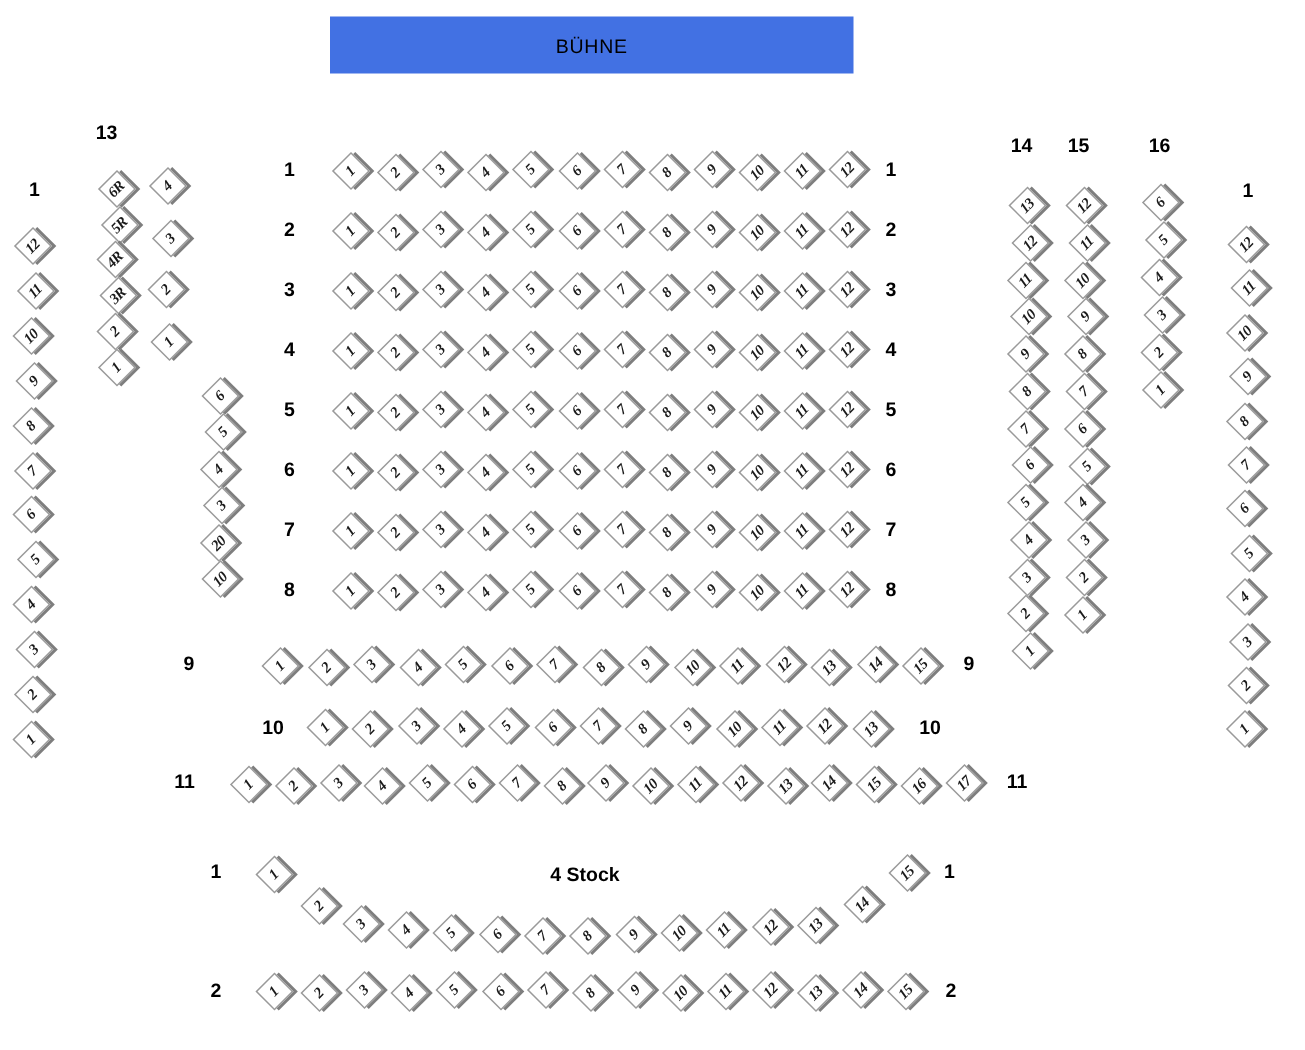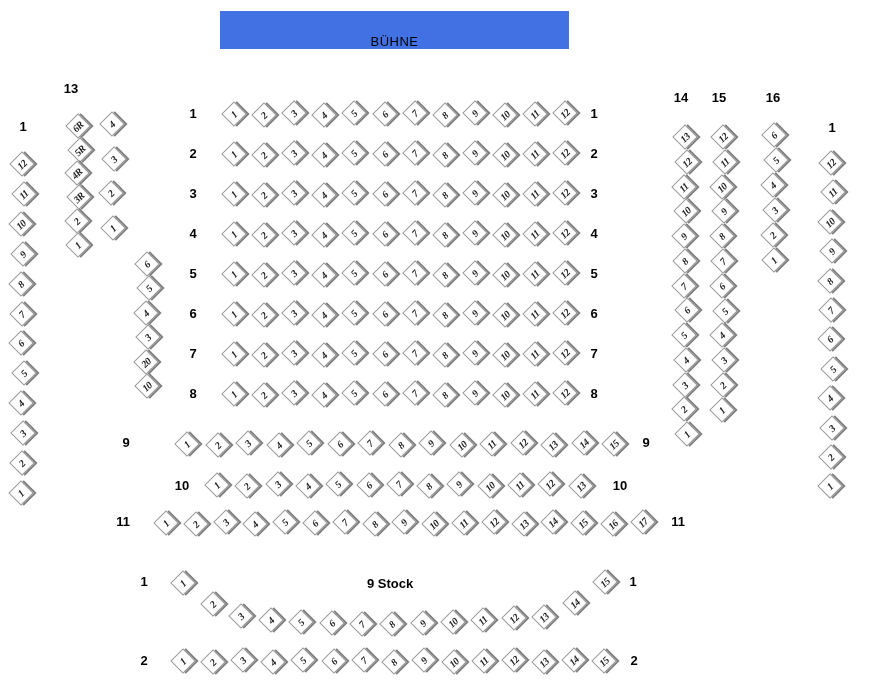--- a/index.html
+++ b/index.html
@@ -30,24 +30,24 @@
   .seat .n{
     display:block;transform:rotate(-90deg);
     font-family:"Liberation Serif",serif;font-style:italic;font-weight:700;
     font-size:10px;color:#1a1a1a;letter-spacing:-.5px;white-space:nowrap;
   }
 </style>
 </head>
 <body>
 
 <div class="plan">
-  <div class="stage" style="background: rgb(66, 113, 227); align-items: flex-end;">
+  <div class="stage" style="background: rgb(66, 113, 227);">
     <span>BÜHNE</span>
   </div>
-  <div class="floor-label">9 Stock</div>
+  <div class="floor-label">4 Stock</div>
   <div id="seat-layer">
       <div class="seat" style="left: 13px; top: 155px;">
         <span class="n">12</span>
       </div>
       <div class="seat" style="left: 14.5px; top: 184.9px;">
         <span class="n">11</span>
       </div>
       <div class="seat" style="left: 11.5px; top: 214.8px;">
         <span class="n">10</span>
       </div>

